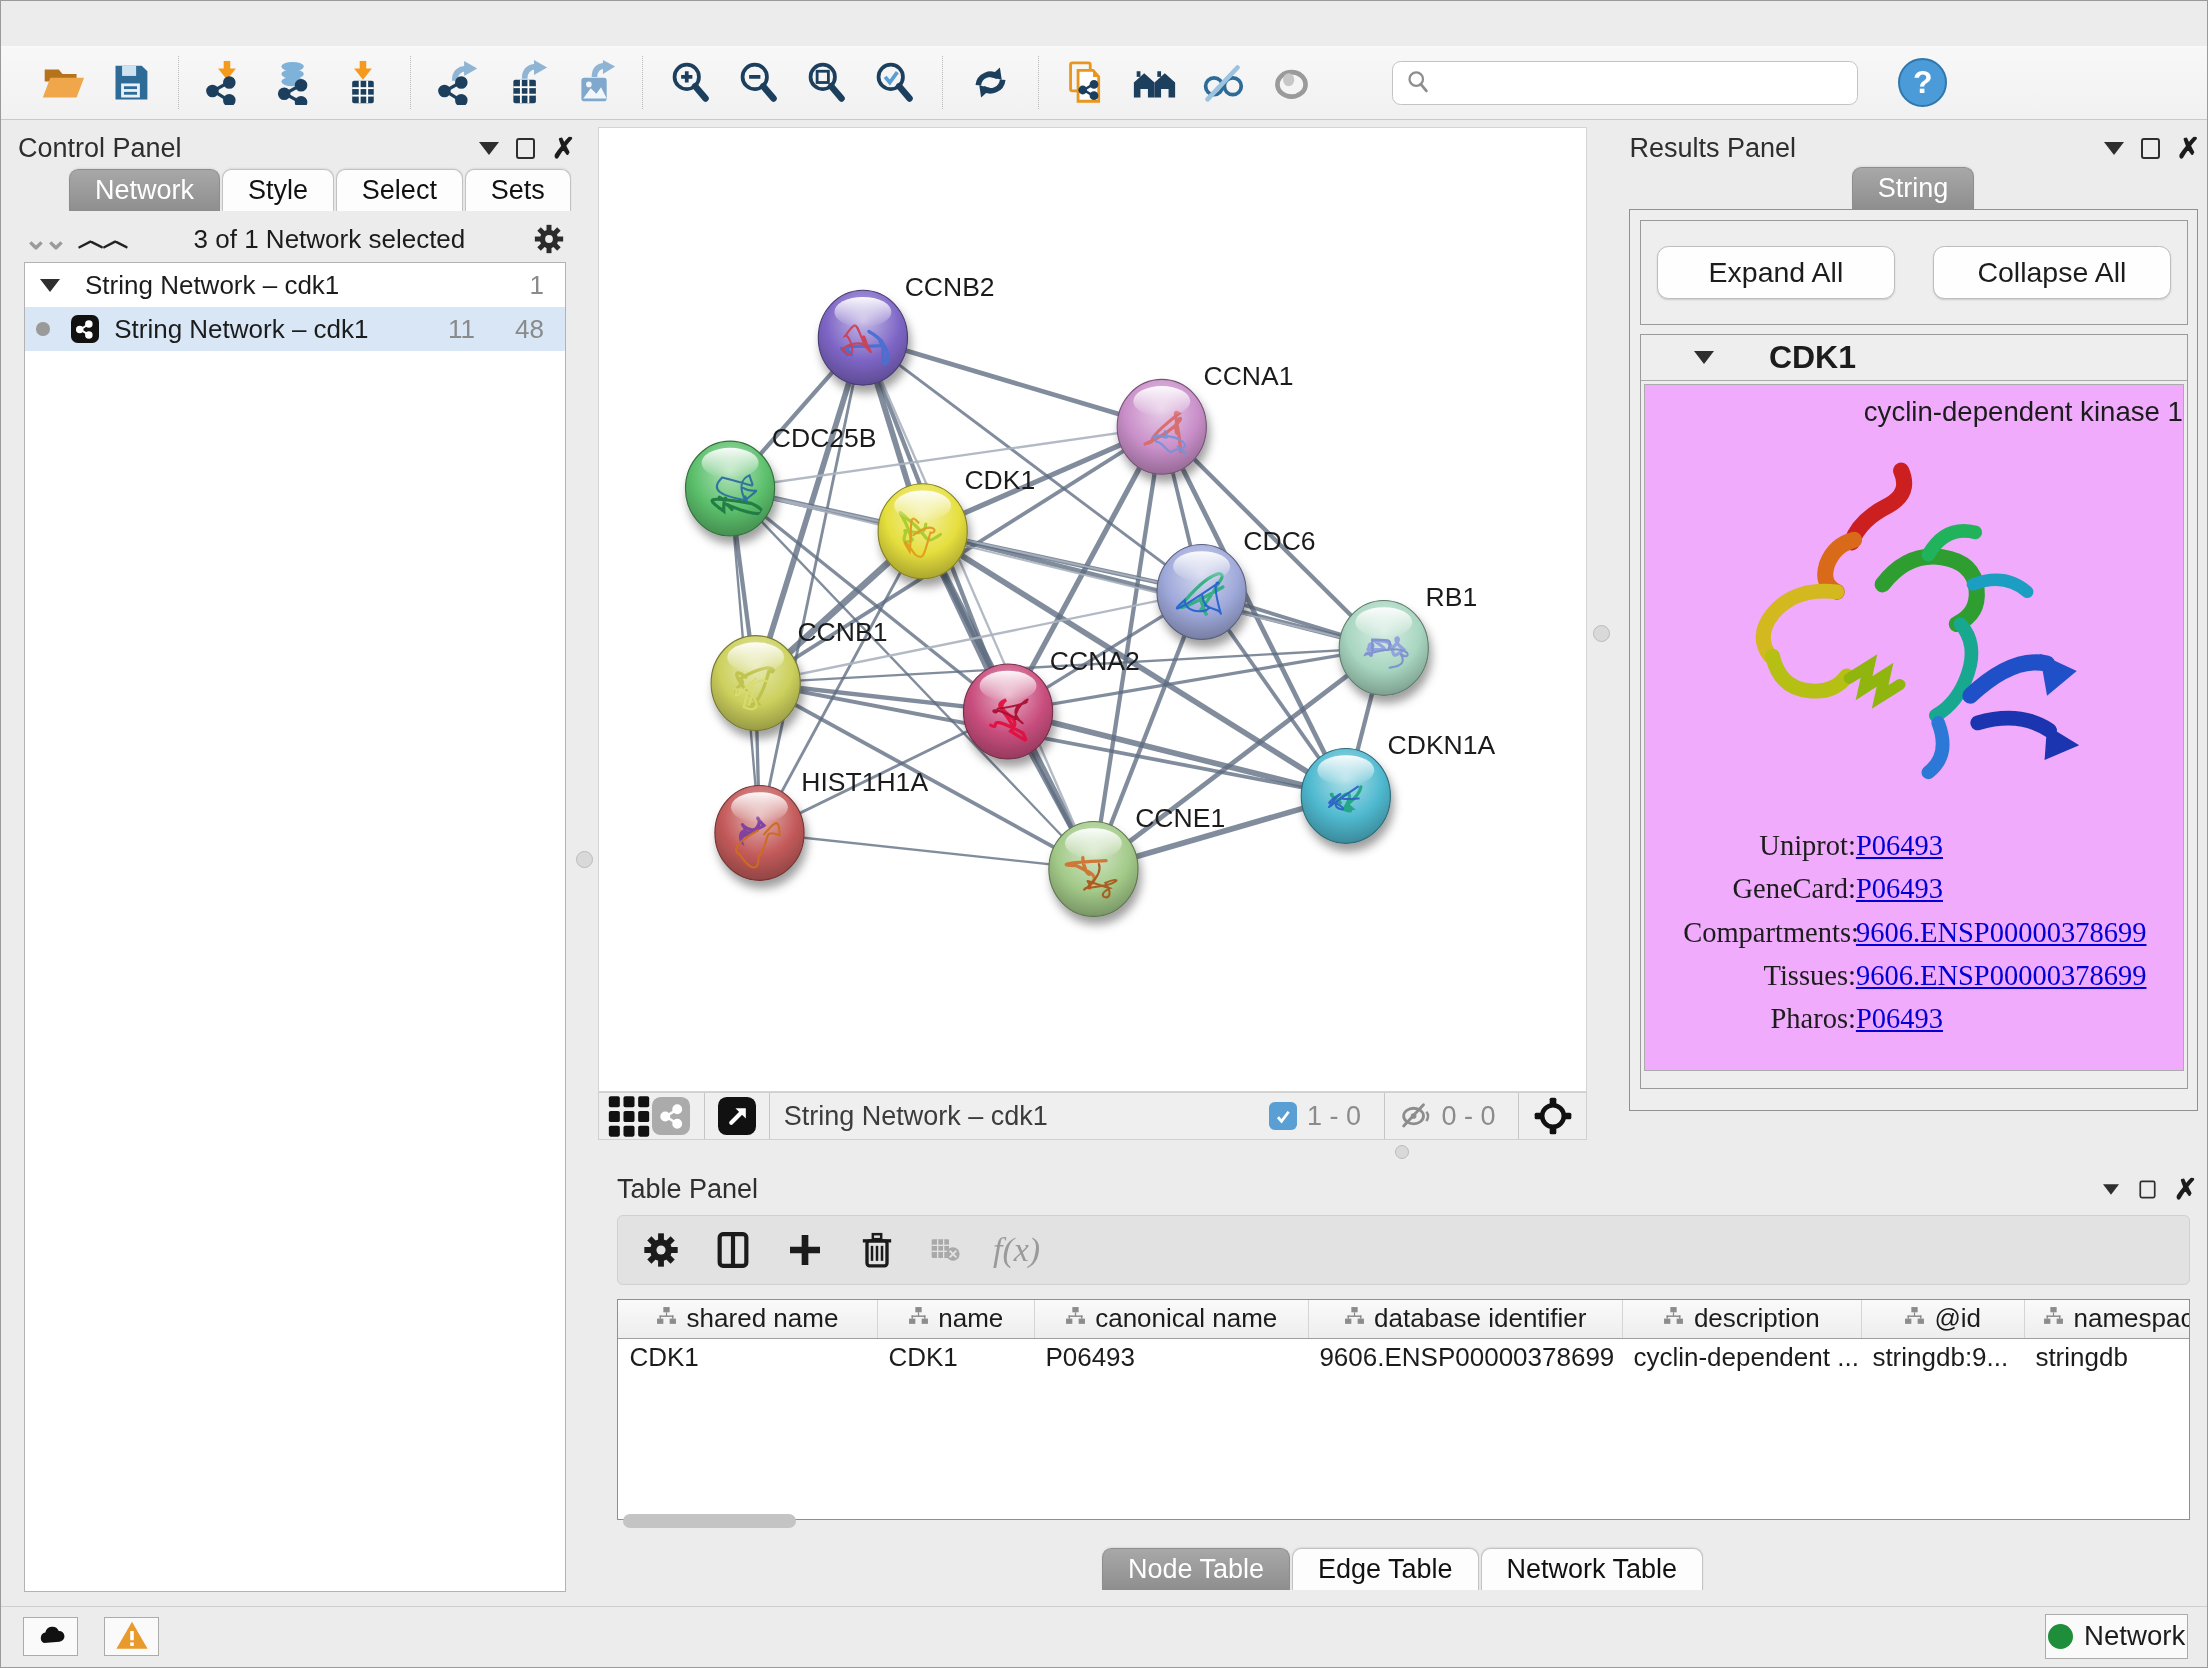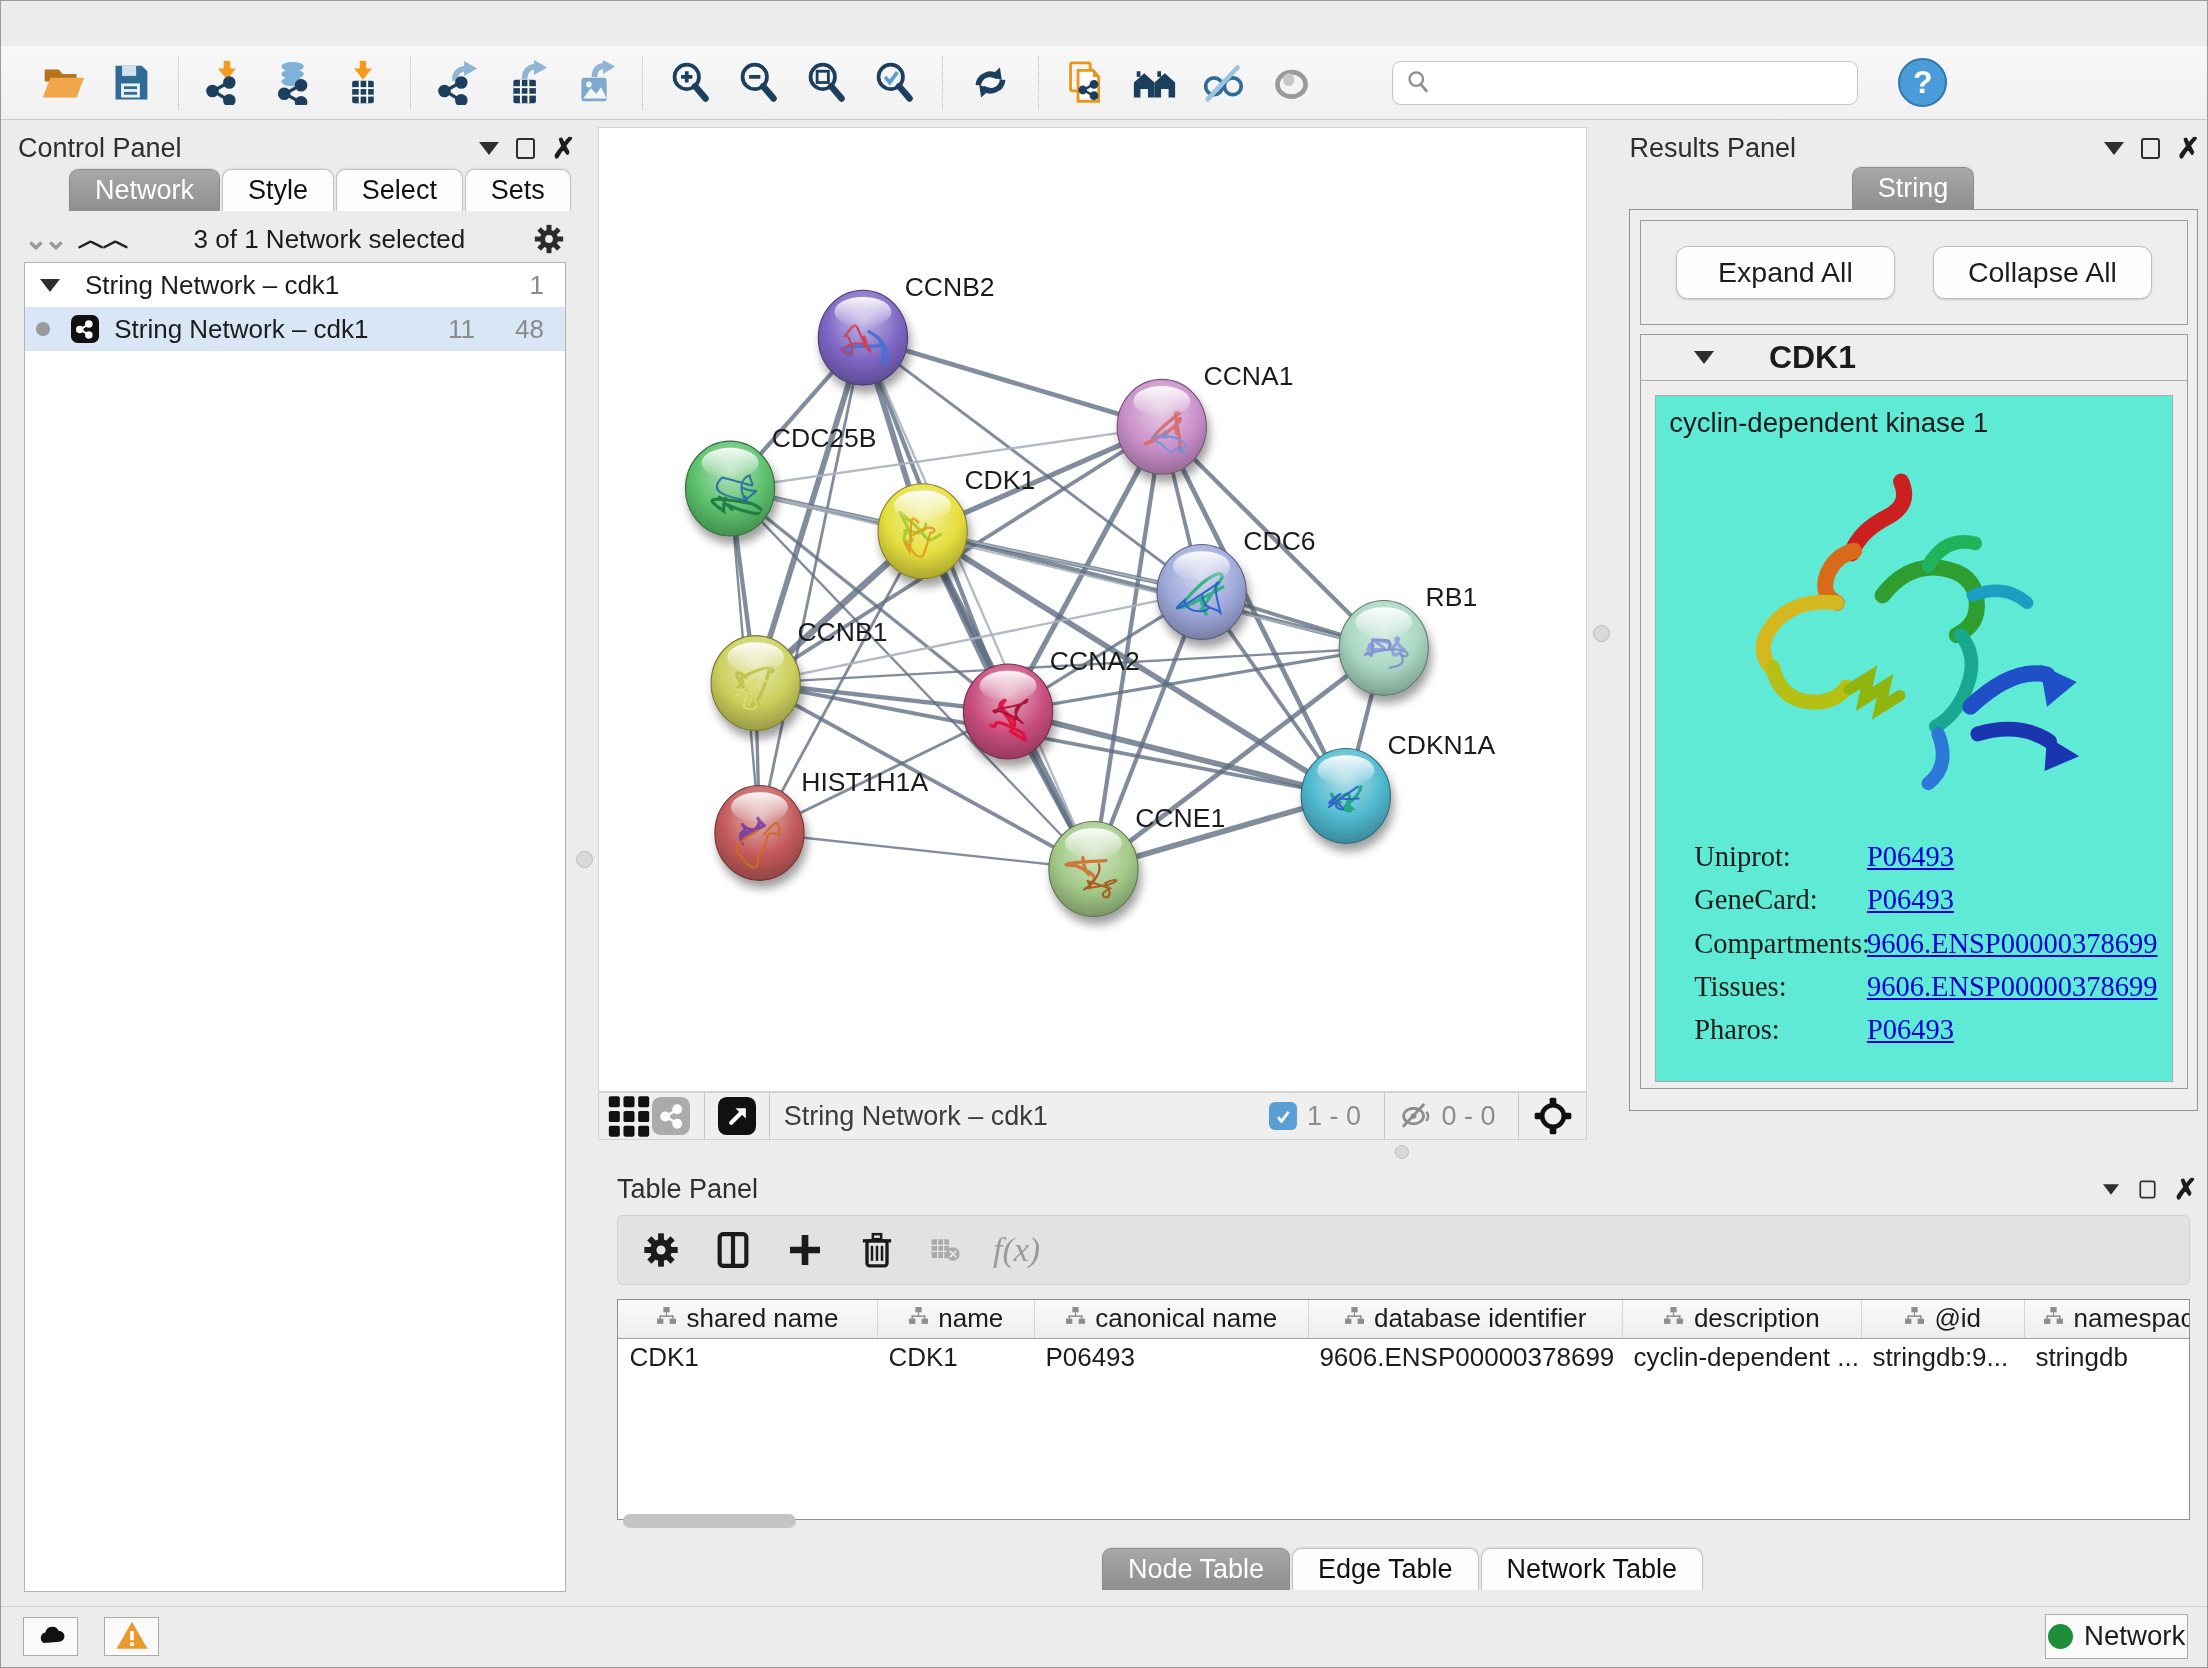--- a/index.html
+++ b/index.html
@@ -71,26 +71,26 @@
 
   
   .grip { position:absolute; width:17px; height:17px; border-radius:50%; background:#d9d9d9; border:1px solid #bcbcbc; }
 
   
   #results-panel { position:absolute; left:1617px; top:126px; width:592px; height:1029px; }
   #rp-header { position:absolute; left:11.4px; top:5.7px; right:9.5px; display:flex; justify-content:space-between; align-items:center; }
   #rp-tabwrap { position:absolute; left:0; top:40px; width:592px; display:flex; justify-content:center; }
   #rp-outer { position:absolute; left:11.4px; top:82px; width:569px; height:902px; background:#eeeeee; border:1px solid #909090; }
   #rp-box1 { margin:9.5px; height:105px; border:1px solid #9a9a9a; display:flex; align-items:center; justify-content:center; gap:38px; }
-  .rp-btn { width:219px; height:53px; background:#fefefe; border:1px solid #bdbdbd; border-radius:11.4px;
+  .rp-btn { width:238px; height:53px; background:#fefefe; border:1px solid #bdbdbd; border-radius:11.4px;
     font-size:28.5px; display:flex; align-items:center; justify-content:center; box-shadow:0 1px 1.9px rgba(0,0,0,.15); }
   #rp-box2 { margin:9.5px; margin-top:1.9px; height:755px; border:1px solid #9a9a9a; }
   #rp-generow { height:46px; display:flex; align-items:center; border-bottom:1px solid #aaa; }
   #rp-genename { font-size:32px; font-weight:bold; margin-left:55px; }
-  #rp-content { margin:14px; height:687px; background:#5eead4; border:1px solid #ababab; overflow:hidden; }
+  #rp-content { margin:3px; height:687px; background:#f0abfc; border:1px solid #ababab; overflow:hidden;text-align:right; }
   #rp-desc { font-size:27.6px; padding:11.4px 0 0 13.3px; }
   #rp-protein { display:block; margin:7.6px auto 0 auto; }
   #rp-crosslinks { font-family:"Liberation Serif", serif; padding-left:25px; padding-top:11.4px; }
   #rp-crosslinks h3 { font-size:29.5px; }
   .cl-row { display:flex; font-size:28.5px; margin-top:11.4px; }
   .cl-label { width:186px; padding-left:13.3px; }
   .cl-link { color:#0000d6; text-decoration:underline; }
 
   
   #table-panel { position:absolute; left:597px; top:1165px; width:1611px; height:433px; }

